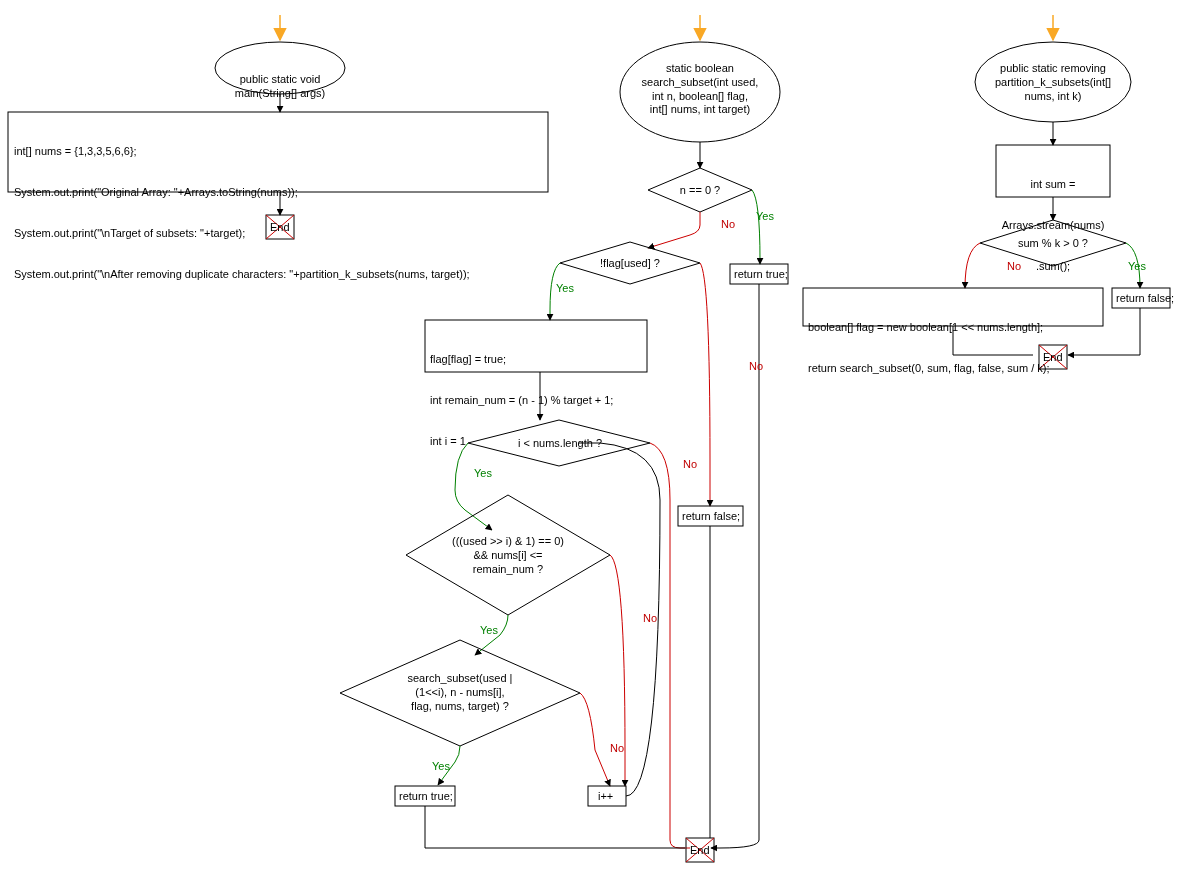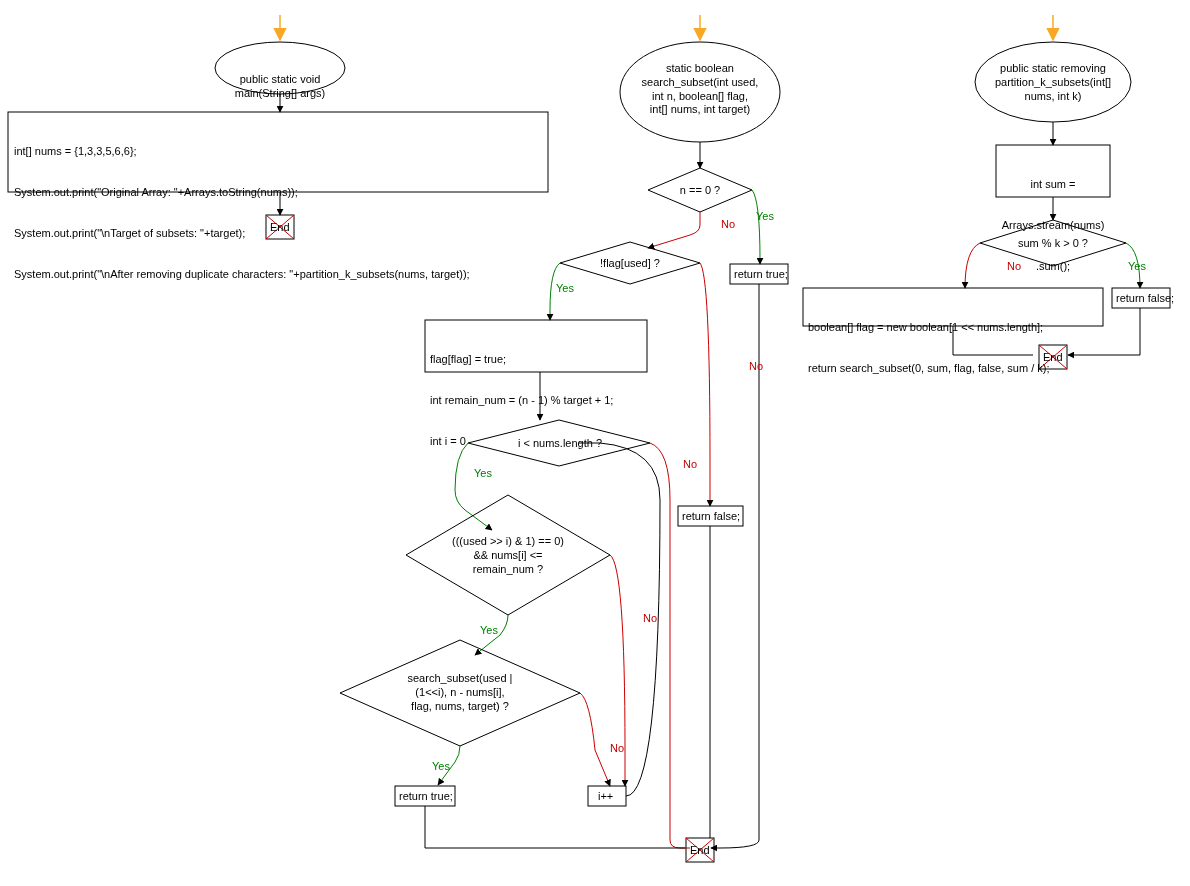--- a/index.html
+++ b/index.html
@@ -147,21 +147,21 @@
 <div class="node-text" style="left:670px;top:184px;width:60px">n == 0 ?</div>
 <div class="edge-label yes" style="left:756px;top:210px">Yes</div>
 <div class="edge-label no" style="left:686px;top:218px">No</div>
 <div class="node-text" style="left:734px;top:268px">return true;</div>
 <div class="node-text" style="left:592px;top:257px;width:76px">!flag[used] ?</div>
 <div class="edge-label yes" style="left:556px;top:282px">Yes</div>
 <div class="edge-label no" style="left:714px;top:360px">No</div>
 <div class="node-text left" style="left:430px;top:325px;width:210px">
   <div>flag[flag] = true;</div>
   <div>int remain_num = (n - 1) % target + 1;</div>
-  <div>int i = 0</div>
+  <div>int i = 1</div>
 </div>
 <div class="node-text" style="left:510px;top:437px;width:100px">i &lt; nums.length ?</div>
 <div class="edge-label yes" style="left:474px;top:467px">Yes</div>
 <div class="edge-label no" style="left:648px;top:458px">No</div>
 <div class="node-text" style="left:436px;top:535px;width:144px">(((used &gt;&gt; i) &amp; 1) == 0)
 &amp;&amp; nums[i] &lt;=
 remain_num ?</div>
 <div class="edge-label yes" style="left:480px;top:624px">Yes</div>
 <div class="edge-label no" style="left:608px;top:612px">No</div>
 <div class="node-text" style="left:392px;top:672px;width:136px">search_subset(used |

